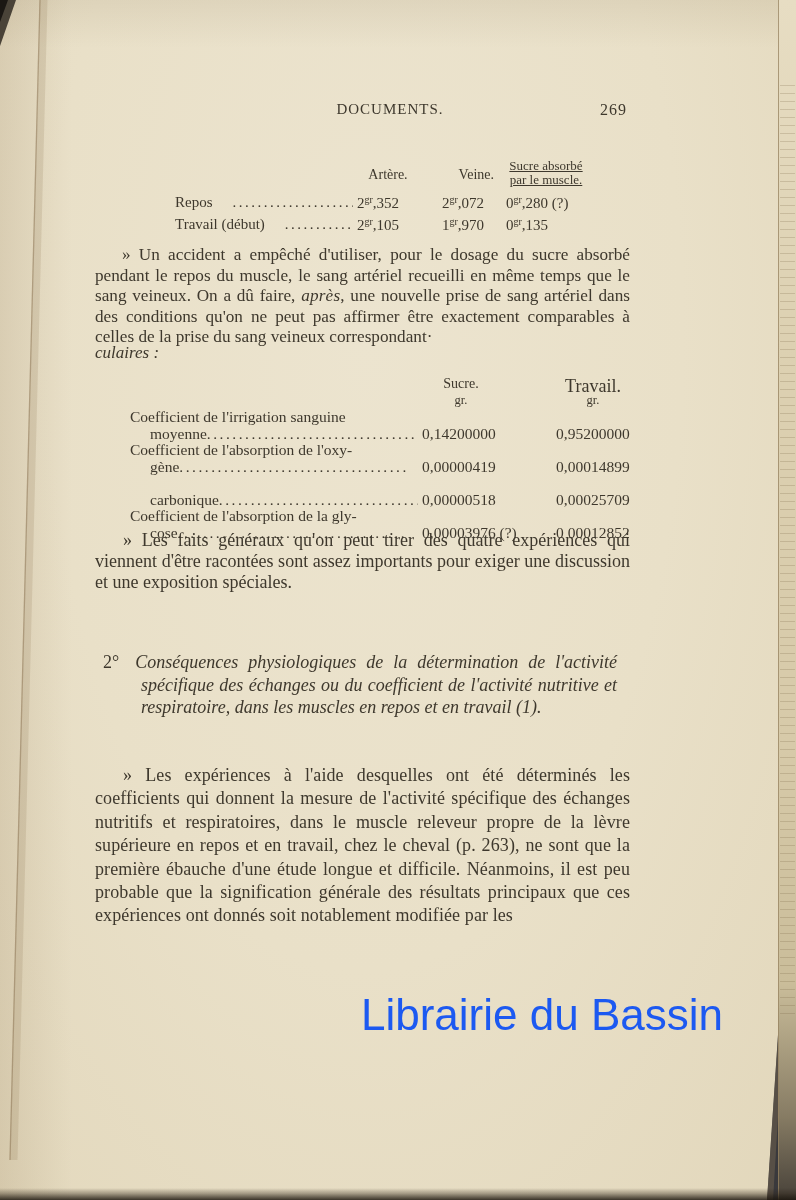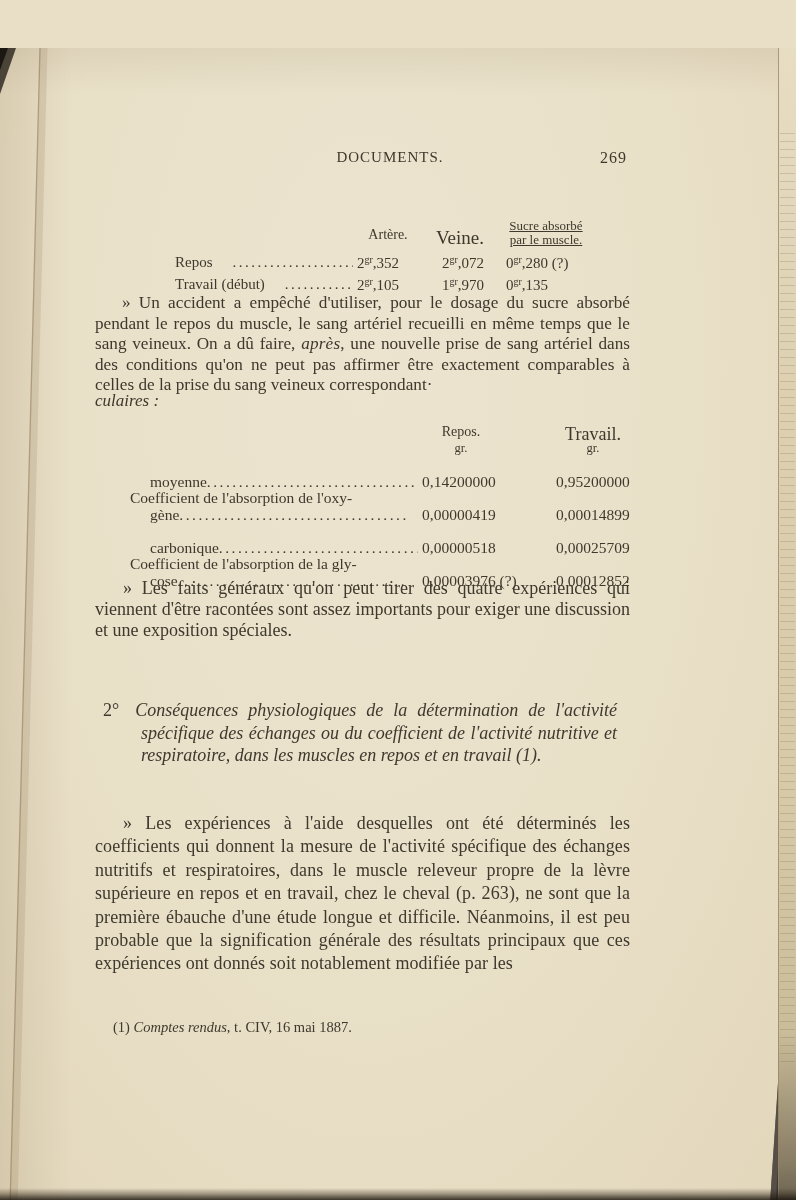--- a/index.html
+++ b/index.html
@@ -8,21 +8,20 @@
     font-family:"Liberation Serif","DejaVu Serif",serif;
     background:#e8dfc6;
   }
   .page{
     position:absolute;inset:0;
     background:
       linear-gradient(90deg, rgba(140,115,78,.16) 0%, rgba(140,115,78,0) 9%),
       linear-gradient(180deg, rgba(120,100,65,.10) 0%, rgba(120,100,65,0) 4%),
       radial-gradient(ellipse at 46% 28%, #ece4cf 0%, #e9e0c8 52%, #e2d7bb 100%);
     color:#3e382d;
-    margin-top:48px;
   }
   
   .decor{position:absolute;pointer-events:none;}
   .fore-edge{
     right:0;top:0;width:17px;height:1200px;
     background:linear-gradient(180deg,#e7ddc3 0%,#ddd1b2 28%,#d7caa9 62%,#cabd9a 82%,#877c64 93%,#474139 100%);
     border-left:1px solid rgba(150,130,95,.75);
   }
   .fore-edge-ticks{
     right:1px;top:85px;width:15px;height:930px;opacity:.5;
@@ -41,23 +40,23 @@
   }
   
   .runhead-title{position:absolute;left:310px;top:101px;width:160px;text-align:center;
     font-size:15px;letter-spacing:1px;}
   .runhead-num{position:absolute;left:600px;top:101px;width:40px;font-size:16px;letter-spacing:1px;}
   
   .line-d{position:absolute;left:150px;top:131px;font-size:17px;}
   .it{font-style:italic;}
   .supr{font-size:10px;vertical-align:5px;letter-spacing:0;}
   
-  .table1{position:absolute;left:0;top:170px;width:692px;height:80px;font-size:15px;}
+  .table1{position:absolute;left:0;top:158px;width:692px;height:80px;font-size:15px;}
   .t1-artere{position:absolute;left:358px;top:9px;width:60px;text-align:center;font-size:14px;}
-  .t1-veine{position:absolute;left:436px;top:9px;width:58px;text-align:left;font-size:19px;}
+  .t1-veine{position:absolute;left:436px;top:9px;width:58px;text-align:right;font-size:14px;}
   .t1-sucre{position:absolute;left:492px;top:1px;width:108px;text-align:center;font-size:13px;line-height:14px;text-decoration:underline;}
   .t1-row{position:absolute;left:175px;width:560px;height:20px;}
   .t1-row1{top:36px;}
   .t1-row2{top:58px;}
   .t1-label{position:absolute;left:0;top:0;width:178px;overflow:hidden;white-space:nowrap;display:flex;gap:20px;}
   .dots{letter-spacing:2.5px;overflow:hidden;white-space:nowrap;flex:1 1 auto;}
   .t1-a{position:absolute;left:182px;top:0;}
   .t1-v{position:absolute;left:267px;top:0;}
   .t1-s{position:absolute;left:331px;top:0;}
   
@@ -123,26 +122,27 @@
     </div>
   </div>
 
   <div class="para p-accident"><span>» Un accident a empêché d'utiliser, pour le dosage du sucre absorbé pendant le repos du muscle, le sang artériel recueilli en même temps que le sang veineux. On a dû faire, </span><span class="it">après</span><span>, une nouvelle prise de sang artériel dans des conditions qu'on ne peut pas affirmer être exactement comparables à celles de la prise du sang veineux correspondant·</span></div>
 
   <div class="line-e">
     <div class="l2 it">culaires :</div>
   </div>
 
   <div class="table2">
-    <div class="t2-h1">Repos.</div>
+    <div class="t2-h1">Sucre.</div>
     <div class="t2-h1b">gr.</div>
     <div class="t2-h2">Travail.</div>
     <div class="t2-h2b">gr.</div>
 
     <div class="t2-row t2-r0">
+      <div class="t2-l1">Coefficient de l'irrigation sanguine</div>
       <div class="t2-l2">
           <span>moyenne</span>
           <span class="dots">....................................</span>
         </div>
       <div class="t2-v1">0,14200000</div>
       <div class="t2-v2">0,95200000</div>
     </div>
     <div class="t2-row t2-r1">
       <div class="t2-l1">Coefficient de l'absorption de l'oxy-</div>
       <div class="t2-l2">
@@ -170,22 +170,22 @@
       <div class="t2-v2">0 00012852</div>
     </div>
   </div>
 
   <div class="para p-faits">» Les faits généraux qu'on peut tirer des quatre expériences qui viennent d'être racontées sont assez importants pour exiger une discussion et une exposition spéciales.</div>
 
   <div class="heading2"><span class="num">2°</span><span>Conséquences physiologiques de la détermination de l'activité spécifique des échanges ou du coefficient de l'activité nutritive et respiratoire, dans les muscles en repos et en travail (1).</span></div>
 
   <div class="para p-exper">» Les expériences à l'aide desquelles ont été déterminés les coefficients qui donnent la mesure de l'activité spécifique des échanges nutritifs et respiratoires, dans le muscle releveur propre de la lèvre supérieure en repos et en travail, chez le cheval (p. 263), ne sont que la première ébauche d'une étude longue et difficile. Néanmoins, il est peu probable que la signification générale des résultats principaux que ces expériences ont donnés soit notablement modifiée par les</div>
 
-  <div class="footnote"><span>(1) </span><span class="it">Comptes rendus</span><span>, t. CIV, 16 mai 1887.</span></div>
 
+  <div class="watermark">Librairie du Bassin</div>
 
   <svg class="decor crease-svg" width="796" height="1200" viewBox="0 0 796 1200">
     <line x1="44" y1="0" x2="14" y2="1160" stroke="rgba(130,105,70,0.16)" stroke-width="7"></line>
     <line x1="40" y1="0" x2="10" y2="1160" stroke="rgba(125,100,65,0.5)" stroke-width="1.3"></line>
     <polygon points="0,0 16,0 0,46" fill="#4a4338"></polygon>
     <polygon points="0,0 8,0 0,22" fill="#1b1713"></polygon>
     <polygon points="779,1020 796,1012 796,1200 767,1200" fill="#3a393c"></polygon>
     <polygon points="779,1020 784,1018 773,1200 767,1200" fill="#6b5f4c" opacity="0.6"></polygon>
   </svg>
   <div class="decor fore-edge"></div>

